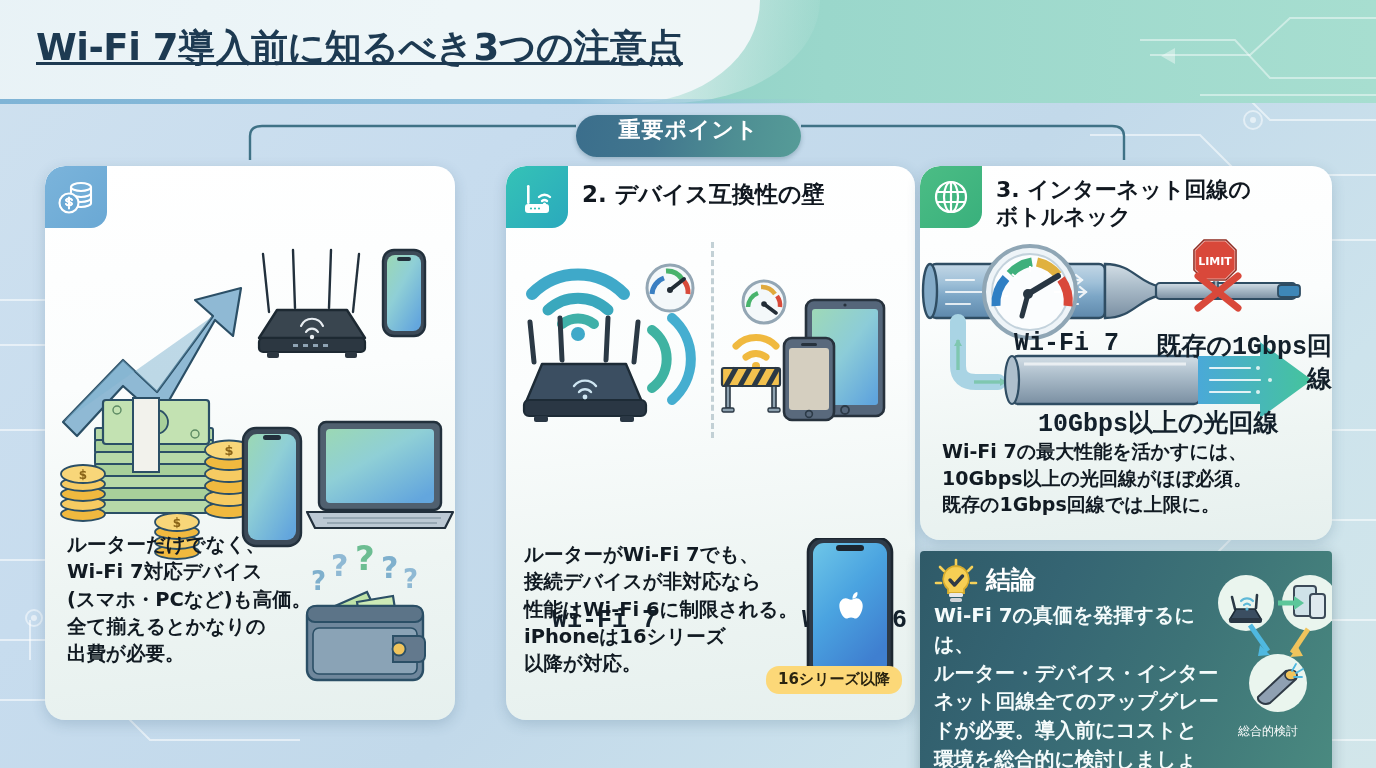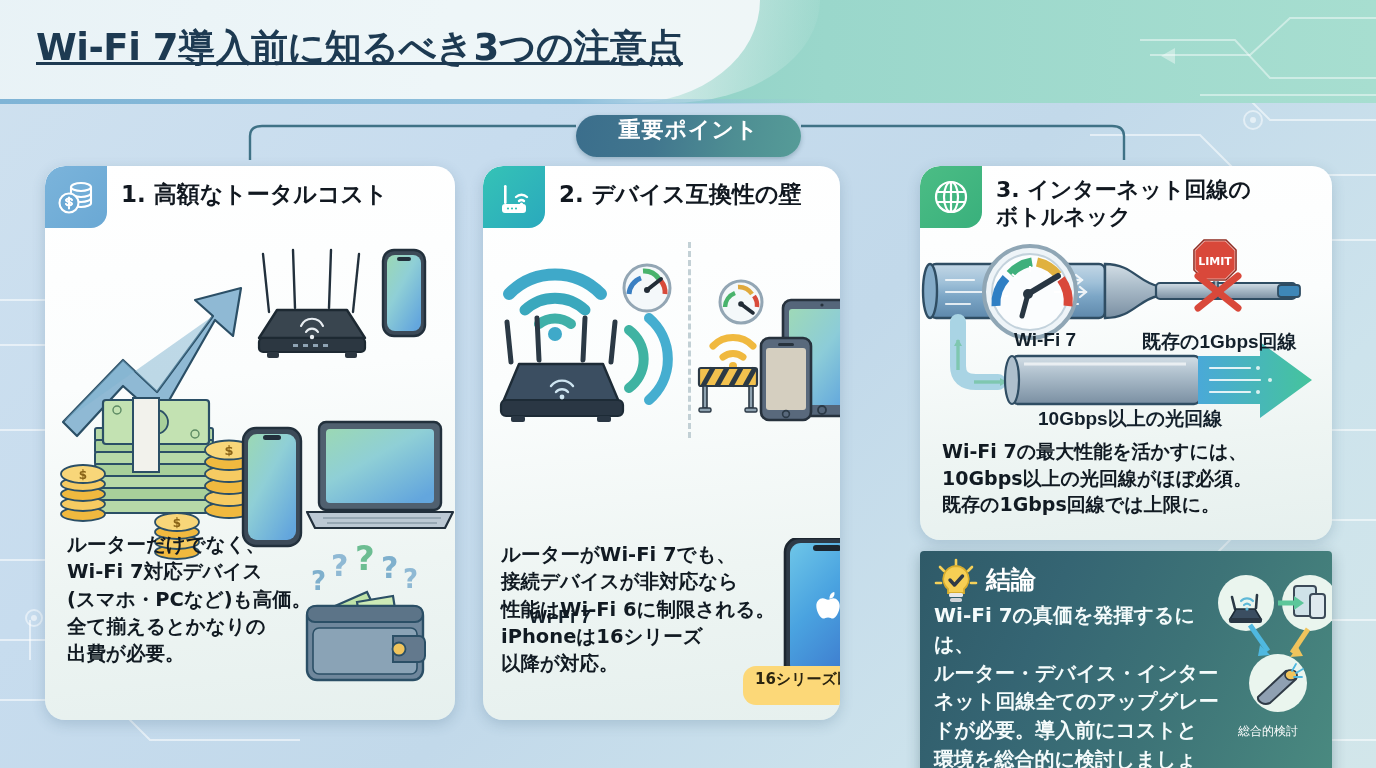--- a/index.html
+++ b/index.html
@@ -59,21 +59,21 @@
   }
 
   
   .card {
     position: absolute; border-radius: 20px;
     background: linear-gradient(175deg, #ffffff 0%, #fbfdfd 38%, #eef5f3 72%, #e6f0ee 100%);
     box-shadow: 0 4px 14px rgba(40,80,110,0.20);
     overflow: hidden;
   }
   #card1 { left: 45px;  top: 166px; width: 410px; height: 554px; }
-  #card2 { left: 483px; top: 166px; width: 357px; height: 554px; }
+  #card2 { left: 506px; top: 166px; width: 409px; height: 554px; }
   #card3 { left: 920px; top: 166px; width: 412px; height: 374px; }
   .card-inner { position: absolute; inset: 0; }
 
   .icon-tile {
     position: absolute; left: 0; top: 0; width: 62px; height: 62px;
     border-top-left-radius: 20px; border-bottom-right-radius: 16px;
     display: flex; align-items: center; justify-content: center;
   }
   .tile-blue  { background: linear-gradient(135deg, #7bb4db 0%, #6aa8d4 100%); }
   .tile-teal  { background: linear-gradient(135deg, #35c3b6 0%, #2aa9bd 100%); }
@@ -84,33 +84,33 @@
     font-size: 23px; font-weight: 800; color: #111820; line-height: 1.24;
     font-family: "DejaVu Sans", "Liberation Sans", sans-serif;
   }
   .card-title.two-line { top: 10px; font-size: 22px; }
 
   .illus { position: absolute; left: 0; }
   .divider-dashed {
     position: absolute; width: 0; border-left: 3px dashed #b9c9cf; opacity: .85;
   }
   .sub-label {
-    position: absolute; font-size: 19px; font-weight: 700; color: #13202b;
-    font-family: Liberation Sans, sans-serif;
+    position: absolute; font-size: 25px; font-weight: 700; color: #13202b;
+    font-family: Liberation Mono, monospace;
     text-align: right;
   }
   .body-text {
     position: absolute; font-size: 19.5px; font-weight: 700; color: #111a22;
     line-height: 1.40; white-space: pre-line;
     font-family: "DejaVu Sans", "Liberation Sans", sans-serif;
   }
   .pill-yellow {
     position: absolute; border-radius: 13px; background: #fcd878;
     color: #2a2410; font-size: 15px; font-weight: 800;
-    padding: 4px 12px 16px; white-space: nowrap;
+    padding: 4px 12px 5px; white-space: nowrap;
     font-family: "DejaVu Sans", "Liberation Sans", sans-serif;
   }
 
   
   #conclusion {
     position: absolute; left: 920px; top: 551px; width: 412px; height: 228px;
     border-radius: 4px;
     background: linear-gradient(115deg, #2f5a68 0%, #356573 30%, #3d7377 60%, #4a8a80 100%);
     box-shadow: 0 4px 14px rgba(20,60,70,0.30);
     overflow: hidden;
@@ -209,21 +209,20 @@
         <svg width="40" height="40" viewBox="0 0 40 40">
           <g stroke="#ffffff" stroke-width="2.1" fill="none">
             <ellipse cx="25" cy="10" rx="10" ry="4"></ellipse>
             <path d="M15 10 v16 a10 4 0 0 0 20 0 v-16"></path>
             <path d="M15 16 a10 4 0 0 0 20 0 M15 21 a10 4 0 0 0 20 0"></path>
             <circle cx="13" cy="26" r="9.5" fill="#6aa8d4"></circle>
             <path d="M13 20.5 v11 M16 23 a3.2 2.4 0 0 0 -6 0 c0 2.6 6 1.4 6 4 a3.2 2.4 0 0 1 -6 0" stroke-linecap="round"></path>
           </g>
         </svg>
       </div>
-      <div class="card-title">1. 高額なトータルコスト</div>
 
       <svg class="illus" style="top:74px;" width="410" height="360" viewBox="0 0 410 360">
 
         <g>
           <path d="M18 182 L78 120 L112 152 L168 76 L150 60 L196 48 L188 96 L170 80 L114 178 L78 146 L32 196 Z" fill="#8fb9d4" stroke="#2b4f66" stroke-width="2.2" stroke-linejoin="round"></path>
           <path d="M18 182 L78 120 L112 152 L168 76" fill="#7fb3cf" opacity="0.5"></path>
         </g>
 
         <g>
           <g>

